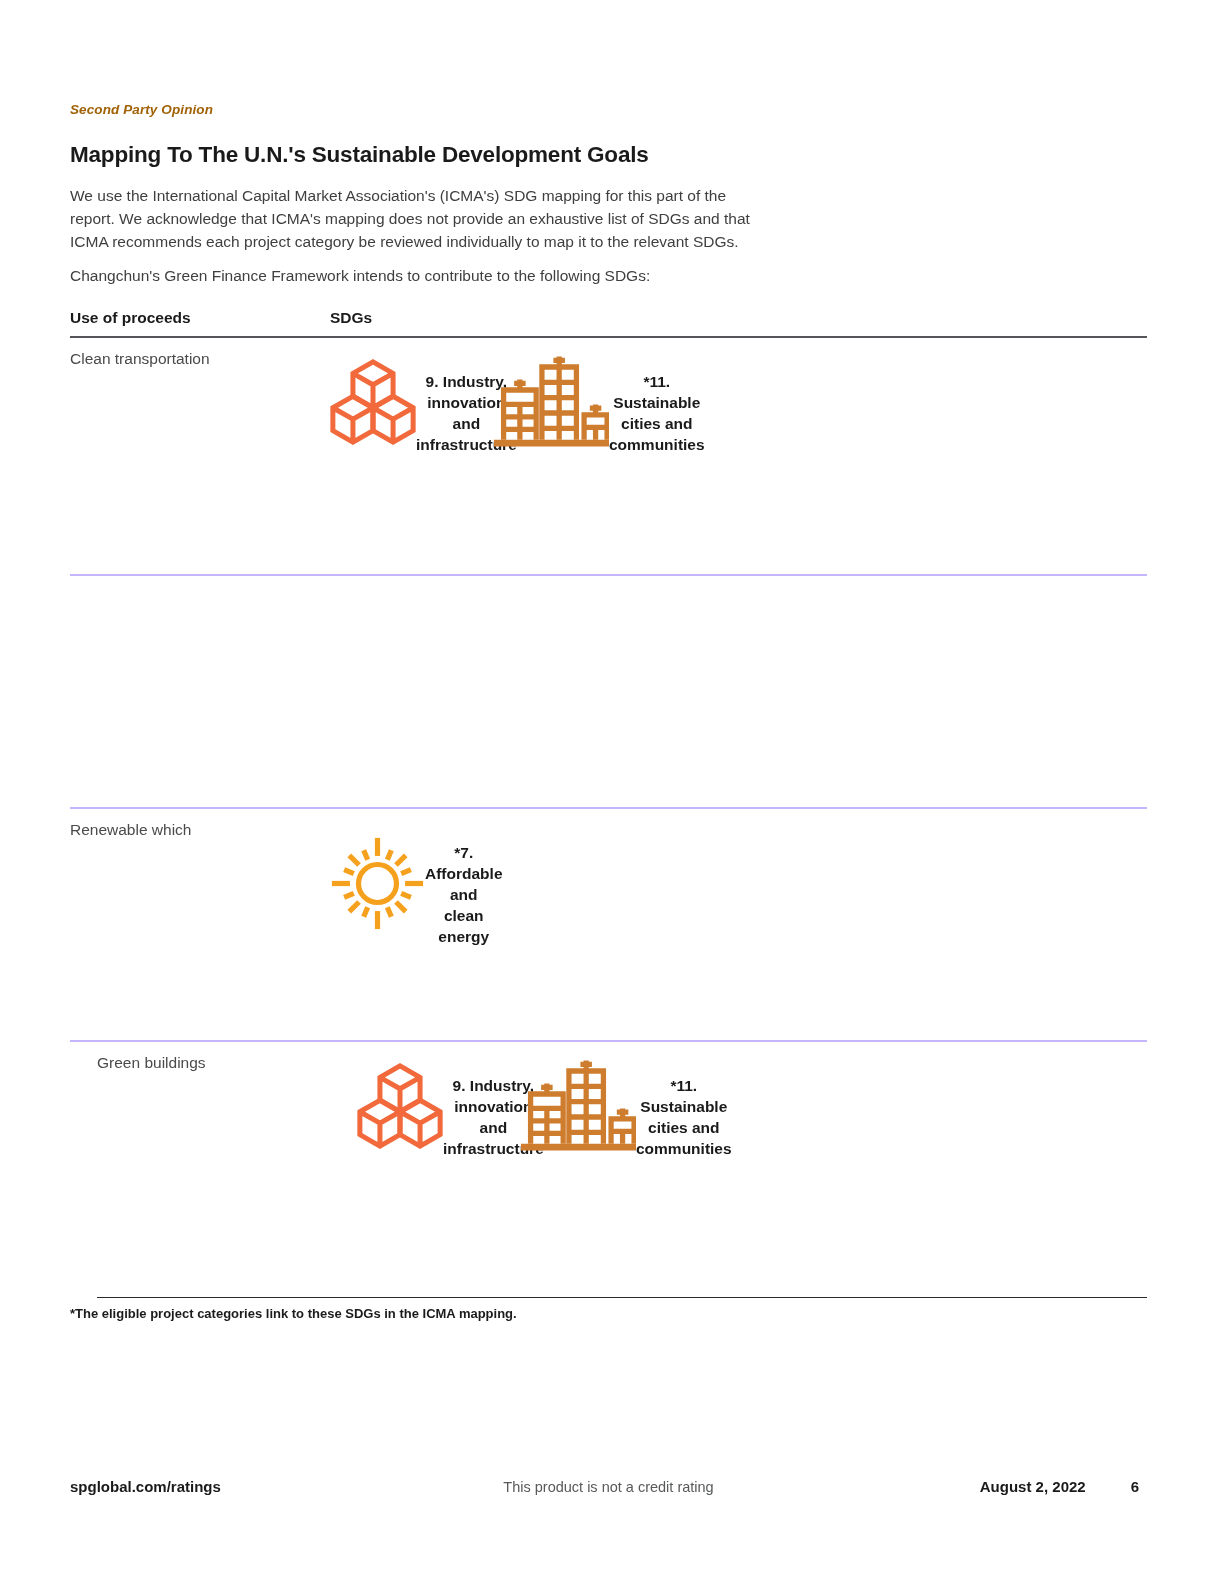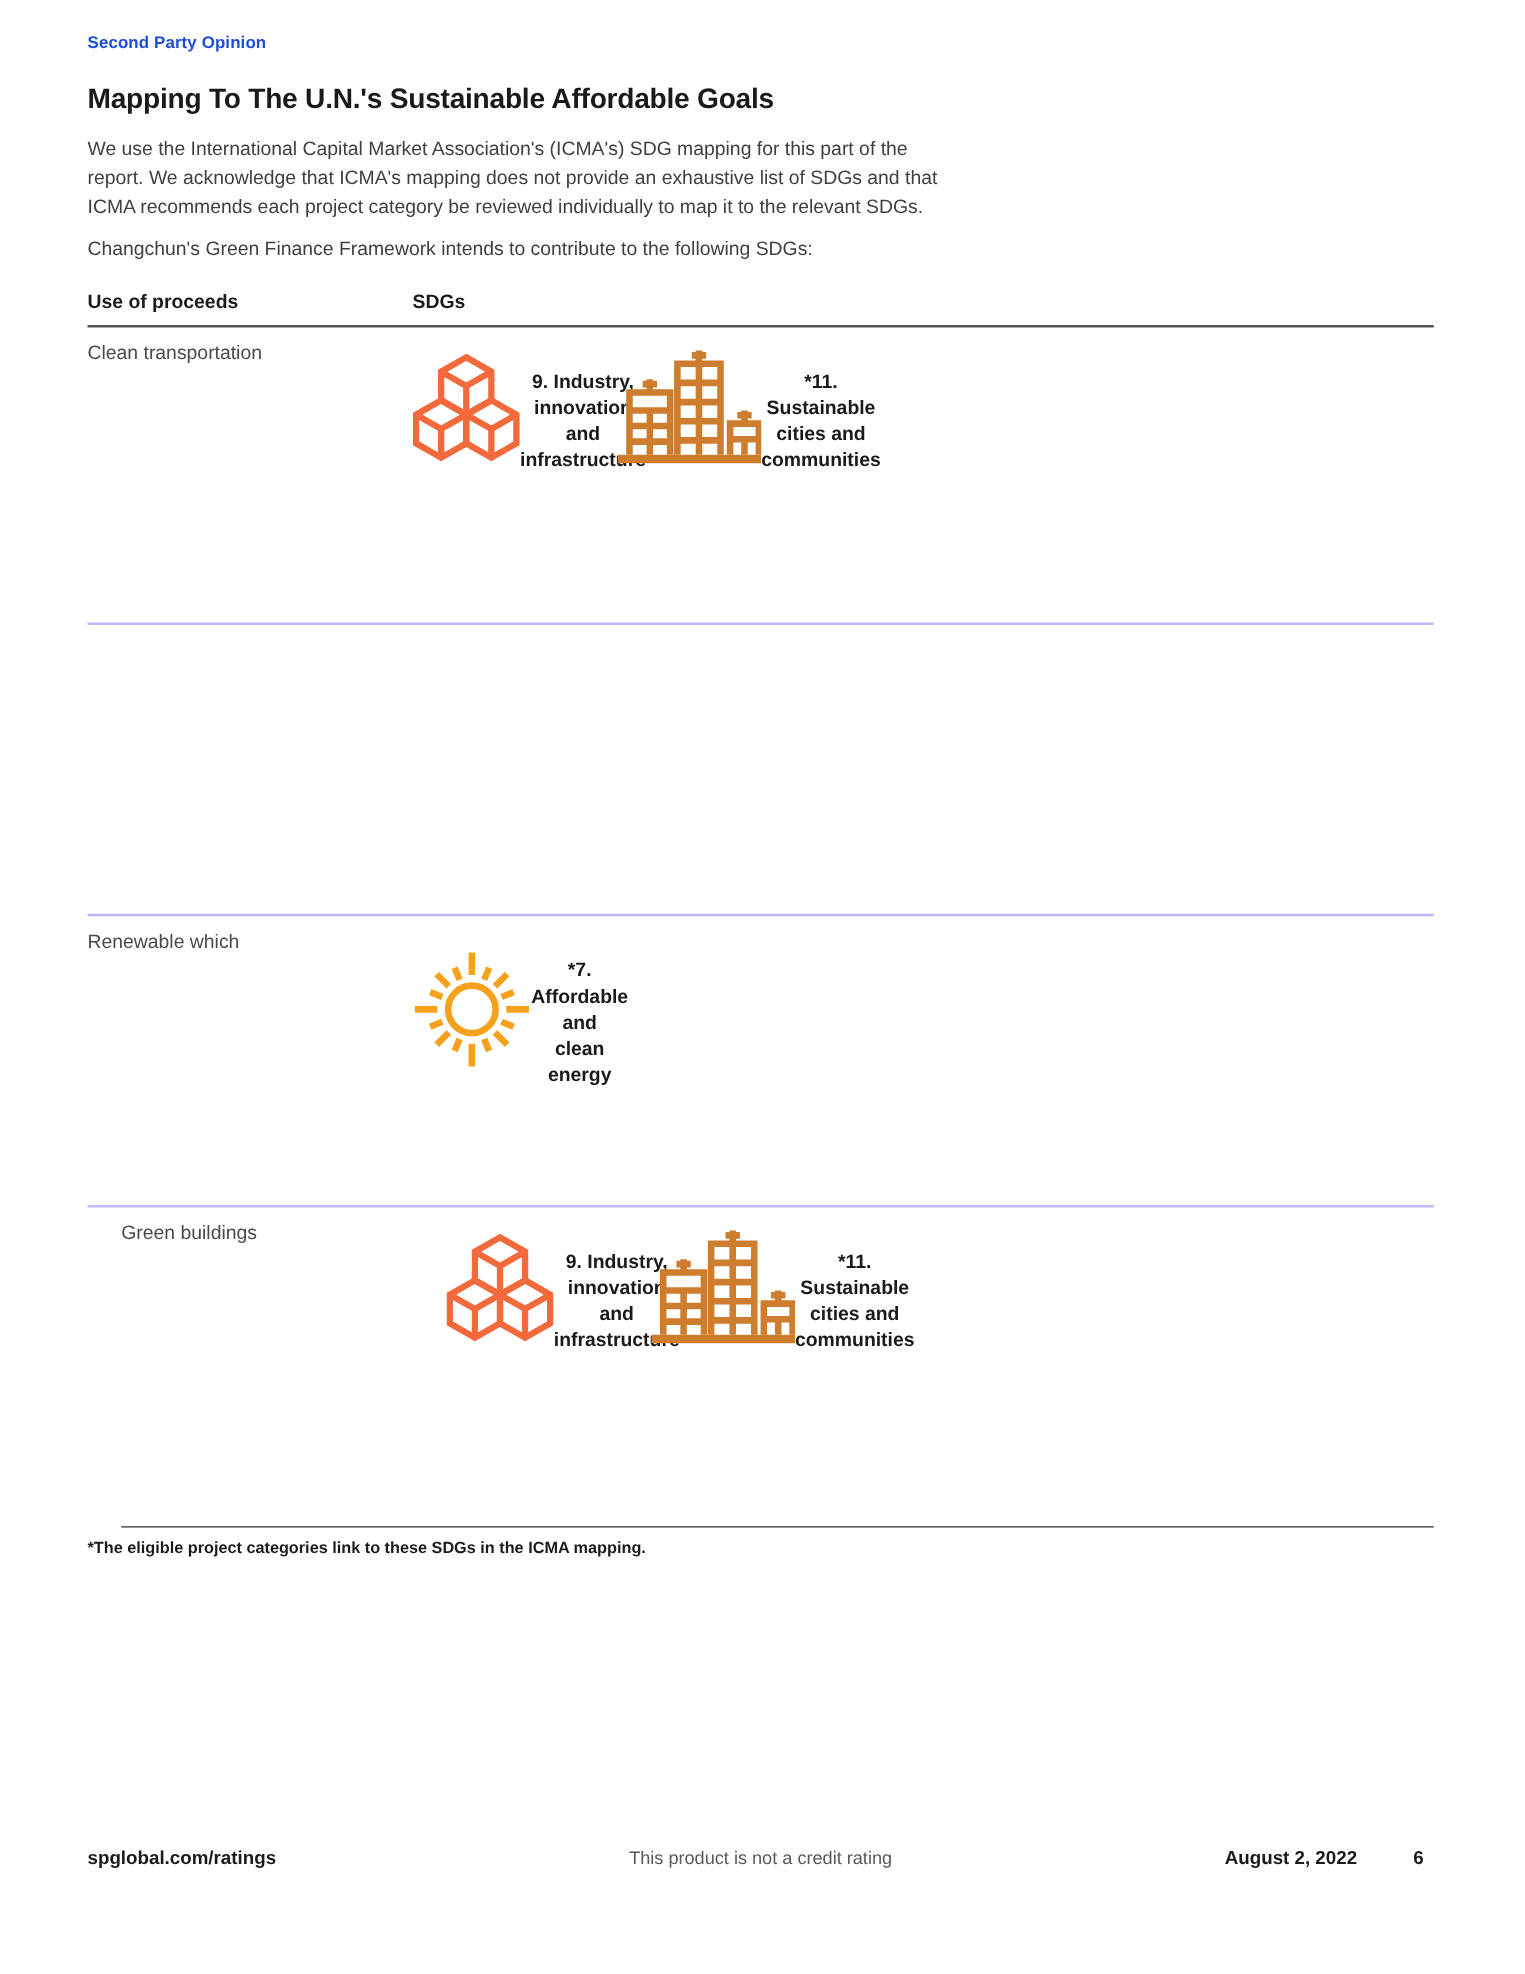--- a/index.html
+++ b/index.html
@@ -7,23 +7,24 @@
   body {
     width: 1220px; height: 1579px;
     position: relative;
     font-family: "Liberation Sans", sans-serif;
     color: #404040;
     overflow: hidden;
   }
   .content { padding: 0 73px 0 70px; }
 
   .eyebrow {
-    margin-top: 26px;
-    font-size: 13.5px; font-weight: bold; color: #1d4ed8;
+    margin-top: 102px;
+    font-size: 13.5px; font-weight: bold; color: #a16207;
     letter-spacing: 0.1px;
+    font-style: italic;
   }
   .page-title {
     margin-top: 25px;
     font-size: 22.5px; font-weight: bold; color: #1a1a1a;
     letter-spacing: -0.2px;
   }
   .para {
     margin-top: 16px;
     font-size: 15.5px; line-height: 23px; color: #3f3f3f;
     white-space: pre-line;
@@ -84,21 +85,21 @@
     font-size: 15px; font-weight: bold; color: #1a1a1a;
   }
 </style>
 </head>
 <body>
 
 <div class="content">
 
   <div class="eyebrow">Second Party Opinion</div>
 
-  <h1 class="page-title">Mapping To The U.N.'s Sustainable Affordable Goals</h1>
+  <h1 class="page-title">Mapping To The U.N.'s Sustainable Development Goals</h1>
 
   <p class="para">We use the International Capital Market Association's (ICMA's) SDG mapping for this part of the
 report. We acknowledge that ICMA's mapping does not provide an exhaustive list of SDGs and that
 ICMA recommends each project category be reviewed individually to map it to the relevant SDGs.</p>
   <p class="para">Changchun's Green Finance Framework intends to contribute to the following SDGs:</p>
 
   <div class="sdg-table">
 
     <div class="thead">
       <div>Use of proceeds</div>

